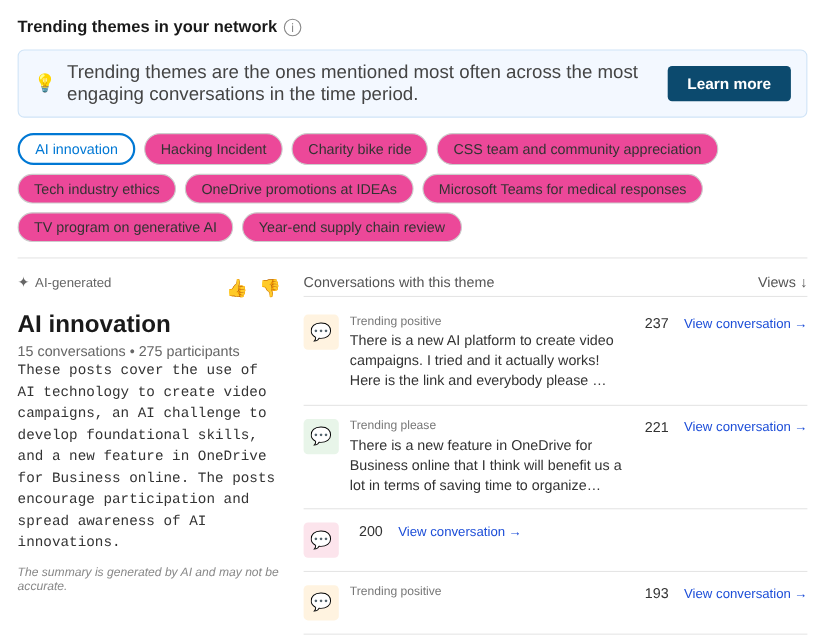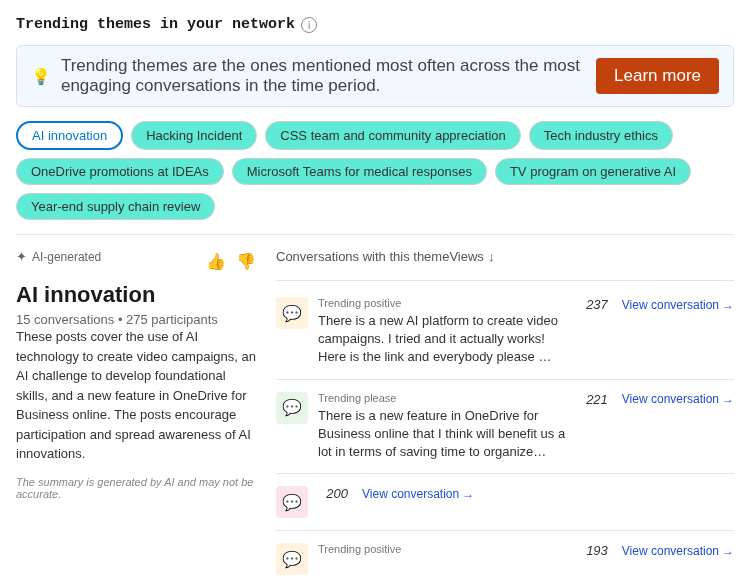--- a/index.html
+++ b/index.html
@@ -14,21 +14,20 @@
       max-width: 750px;
       margin: 0 auto;
       padding: 16px;
       min-height: 577px;
     }
     .header-row {
       display: flex;
       align-items: center;
       gap: 6px;
       margin-bottom: 12px;
-      font-family: Liberation Mono, monospace;
     }
     .header-title {
       font-size: 15px;
       font-weight: 600;
       color: #1a1a1a;
     }
     .info-icon {
       width: 16px;
       height: 16px;
       border-radius: 50%;
@@ -57,43 +56,43 @@
     }
     .bulb-icon {
       font-size: 16px;
       color: #0078d4;
     }
     .banner-text {
       font-size: 17px;
       color: #444;
     }
     .learn-more-btn {
-      background: #c2410c;
+      background: #0c4a6e;
       color: #fff;
       border: none;
       border-radius: 4px;
       padding: 8px 18px;
-      font-size: 17px;
-      font-weight: 400;
+      font-size: 14px;
+      font-weight: 700;
       cursor: pointer;
       white-space: nowrap;
     }
     .tags-container {
       display: flex;
       flex-wrap: wrap;
       gap: 8px;
       margin-bottom: 14px;
     }
     .tag {
       border: 1px solid #ccc;
       border-radius: 20px;
       padding: 5px 14px;
       font-size: 13px;
       cursor: pointer;
-      background: #5eead4;
+      background: #ec4899;
       color: #333;
       white-space: nowrap;
     }
     .tag.active {
       border: 2px solid #0078d4;
       color: #0078d4;
       font-weight: 500;
       background: #fff;
     }
     .divider {
@@ -147,33 +146,35 @@
     .left-meta {
       font-size: 13px;
       color: #666;
       margin-bottom: 0;
     }
     .left-description {
       font-size: 13px;
       color: #333;
       line-height: 1.5;
       margin-bottom: 12px;
+      font-family: Liberation Mono, monospace;
     }
     .ai-disclaimer {
       font-size: 11px;
       color: #888;
       font-style: italic;
     }
     .right-panel {
       flex: 1;
     }
     .conv-header {
       display: flex;
       align-items: center;
-      padding-bottom: 16px;
+      justify-content: space-between;
+      padding-bottom: 5px;
       border-bottom: 1px solid #e5e5e5;
       margin-bottom: 4px;
     }
     .conv-header-left {
       font-size: 13px;
       color: #555;
     }
     .conv-header-right {
       display: flex;
       align-items: center;
@@ -222,21 +223,20 @@
       align-items: center;
       gap: 14px;
       min-width: 110px;
       justify-content: flex-end;
     }
     .conv-views {
       font-size: 13px;
       color: #333;
       min-width: 30px;
       text-align: right;
-      font-style: italic;
     }
     .view-conv-btn {
       font-size: 12px;
       color: #1d4ed8;
       background: none;
       border: none;
       cursor: pointer;
       white-space: nowrap;
       display: flex;
       align-items: center;
@@ -258,20 +258,21 @@
     <div class="banner-left">
       <span class="bulb-icon">💡</span>
       <span class="banner-text">Trending themes are the ones mentioned most often across the most engaging conversations in the time period.</span>
     </div>
     <button class="learn-more-btn">Learn more</button>
   </div>
 
   <div class="tags-container" id="tags-container">
       <button class="tag active">AI innovation</button>
       <button class="tag">Hacking Incident</button>
+      <button class="tag">Charity bike ride</button>
       <button class="tag">CSS team and community appreciation</button>
       <button class="tag">Tech industry ethics</button>
       <button class="tag">OneDrive promotions at IDEAs</button>
       <button class="tag">Microsoft Teams for medical responses</button>
       <button class="tag">TV program on generative AI</button>
       <button class="tag">Year-end supply chain review</button>
     </div>
 
   <hr class="divider">
 

